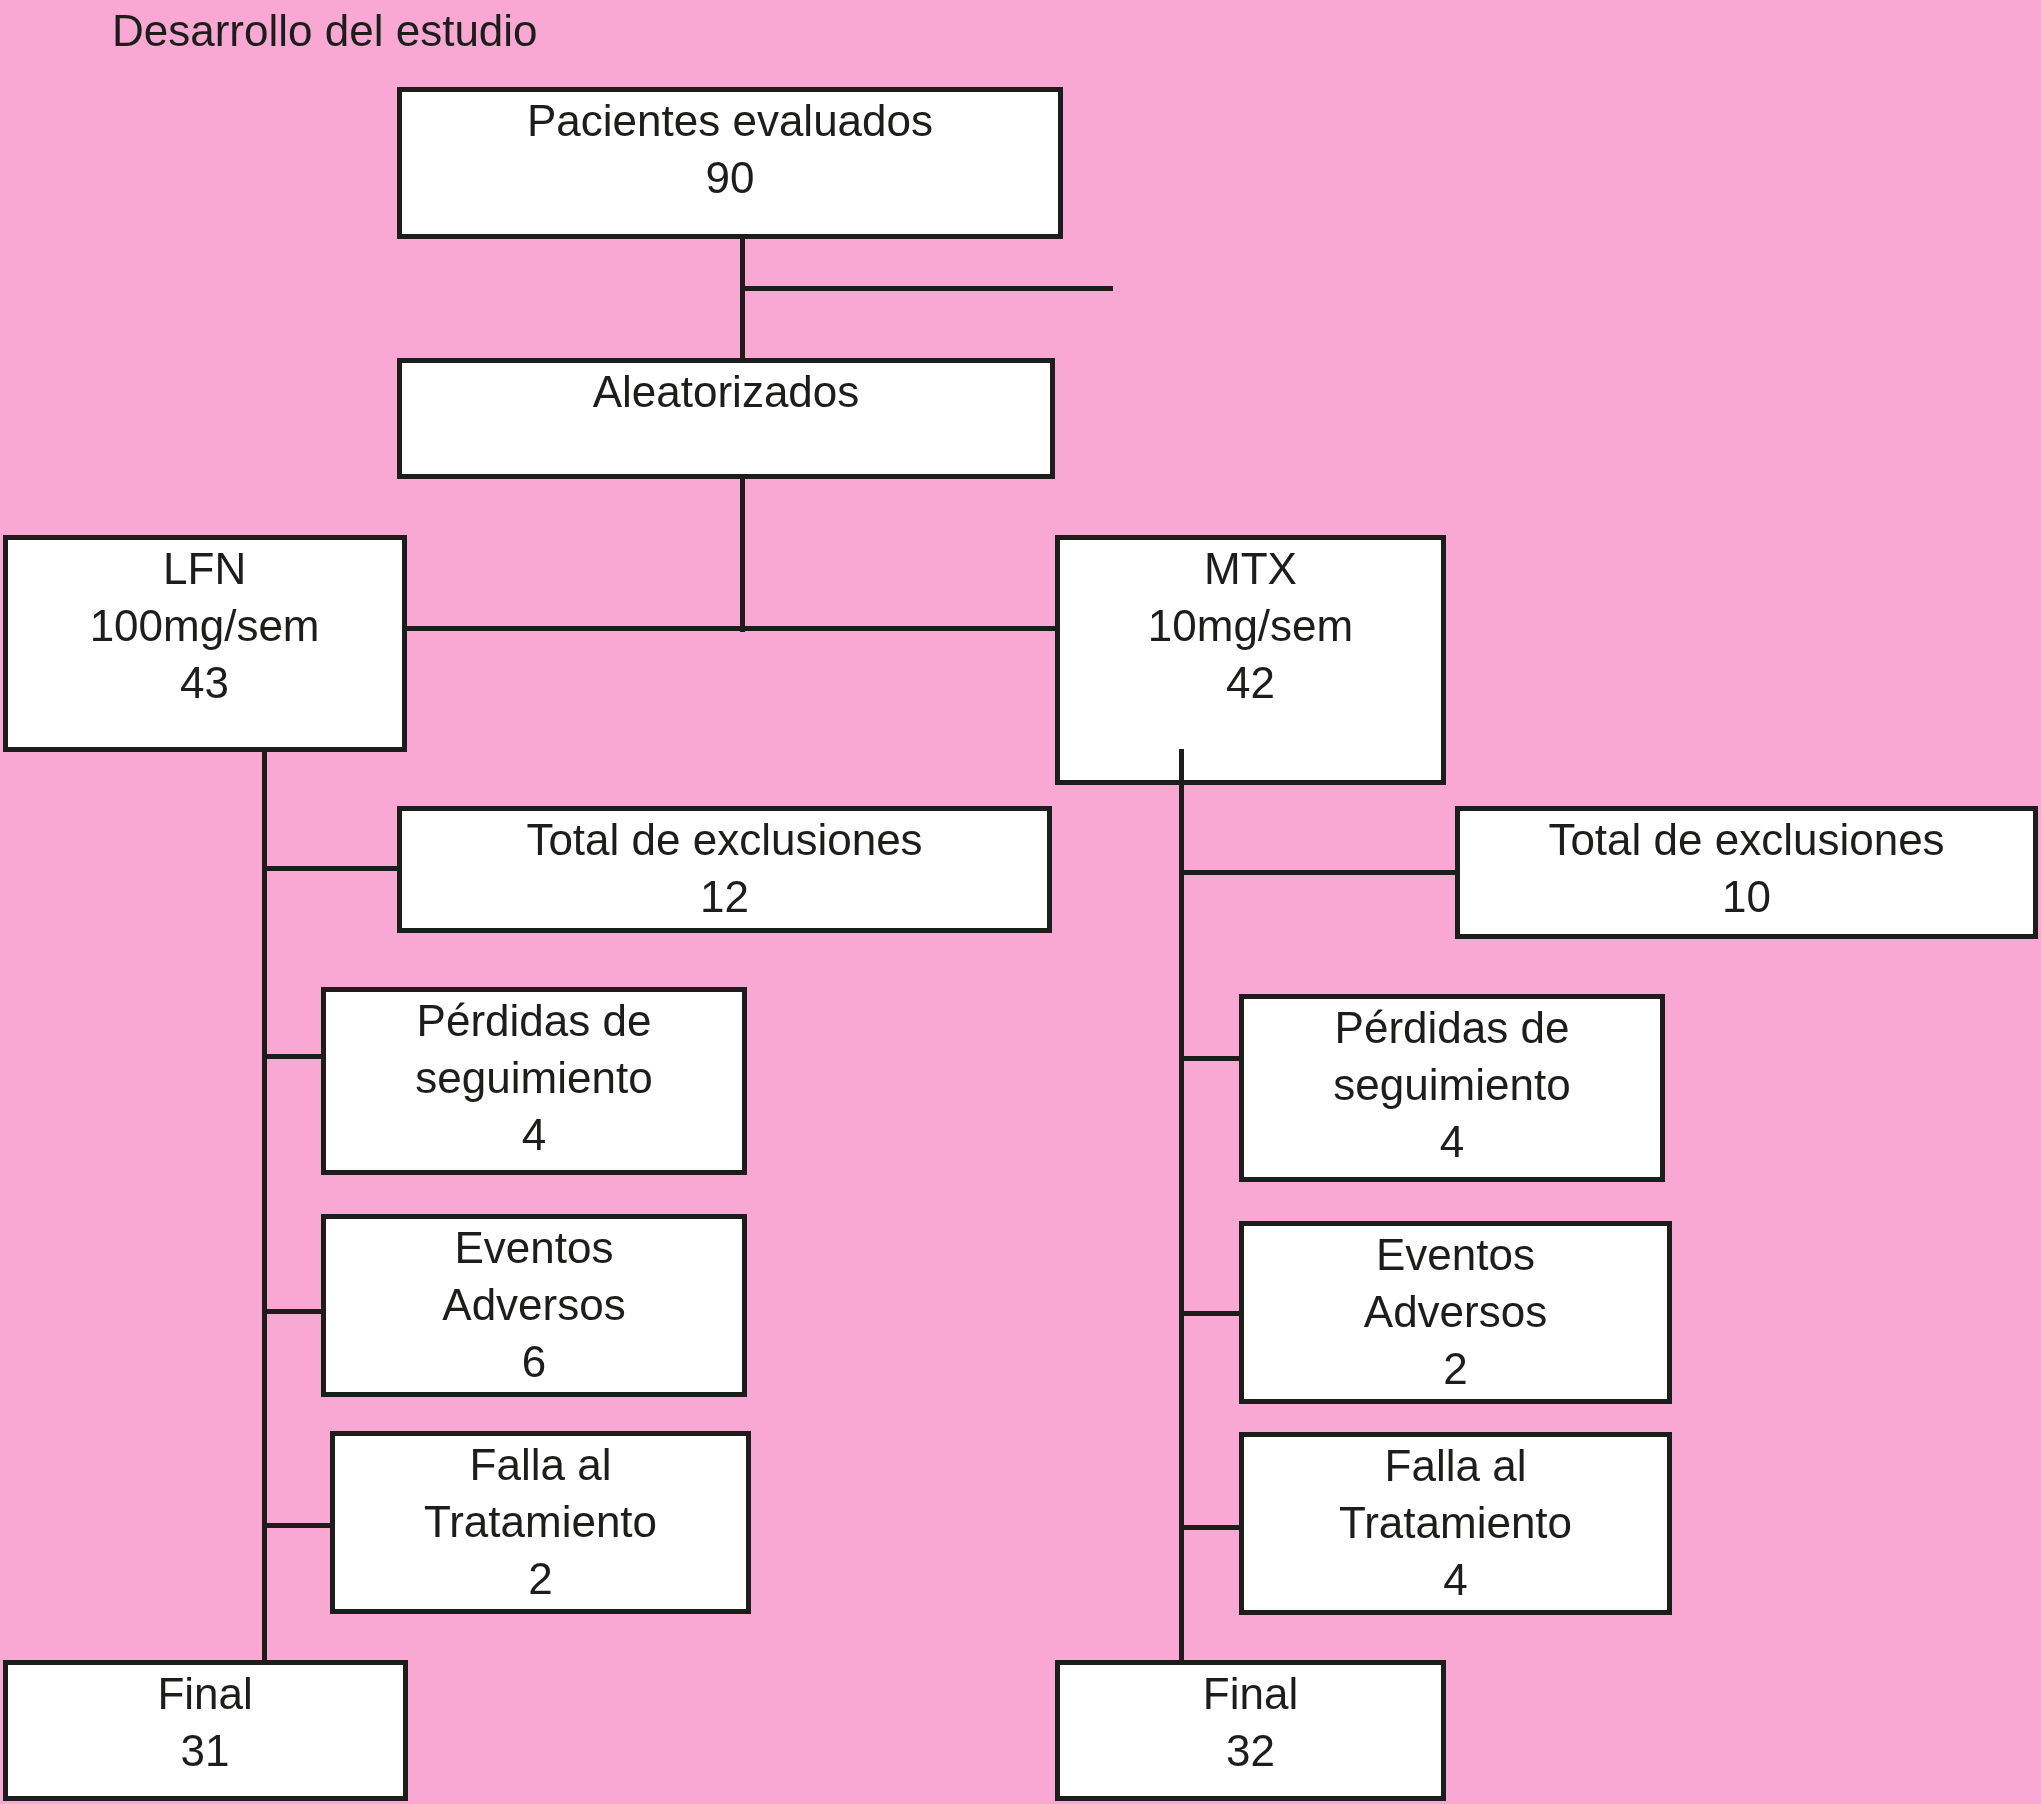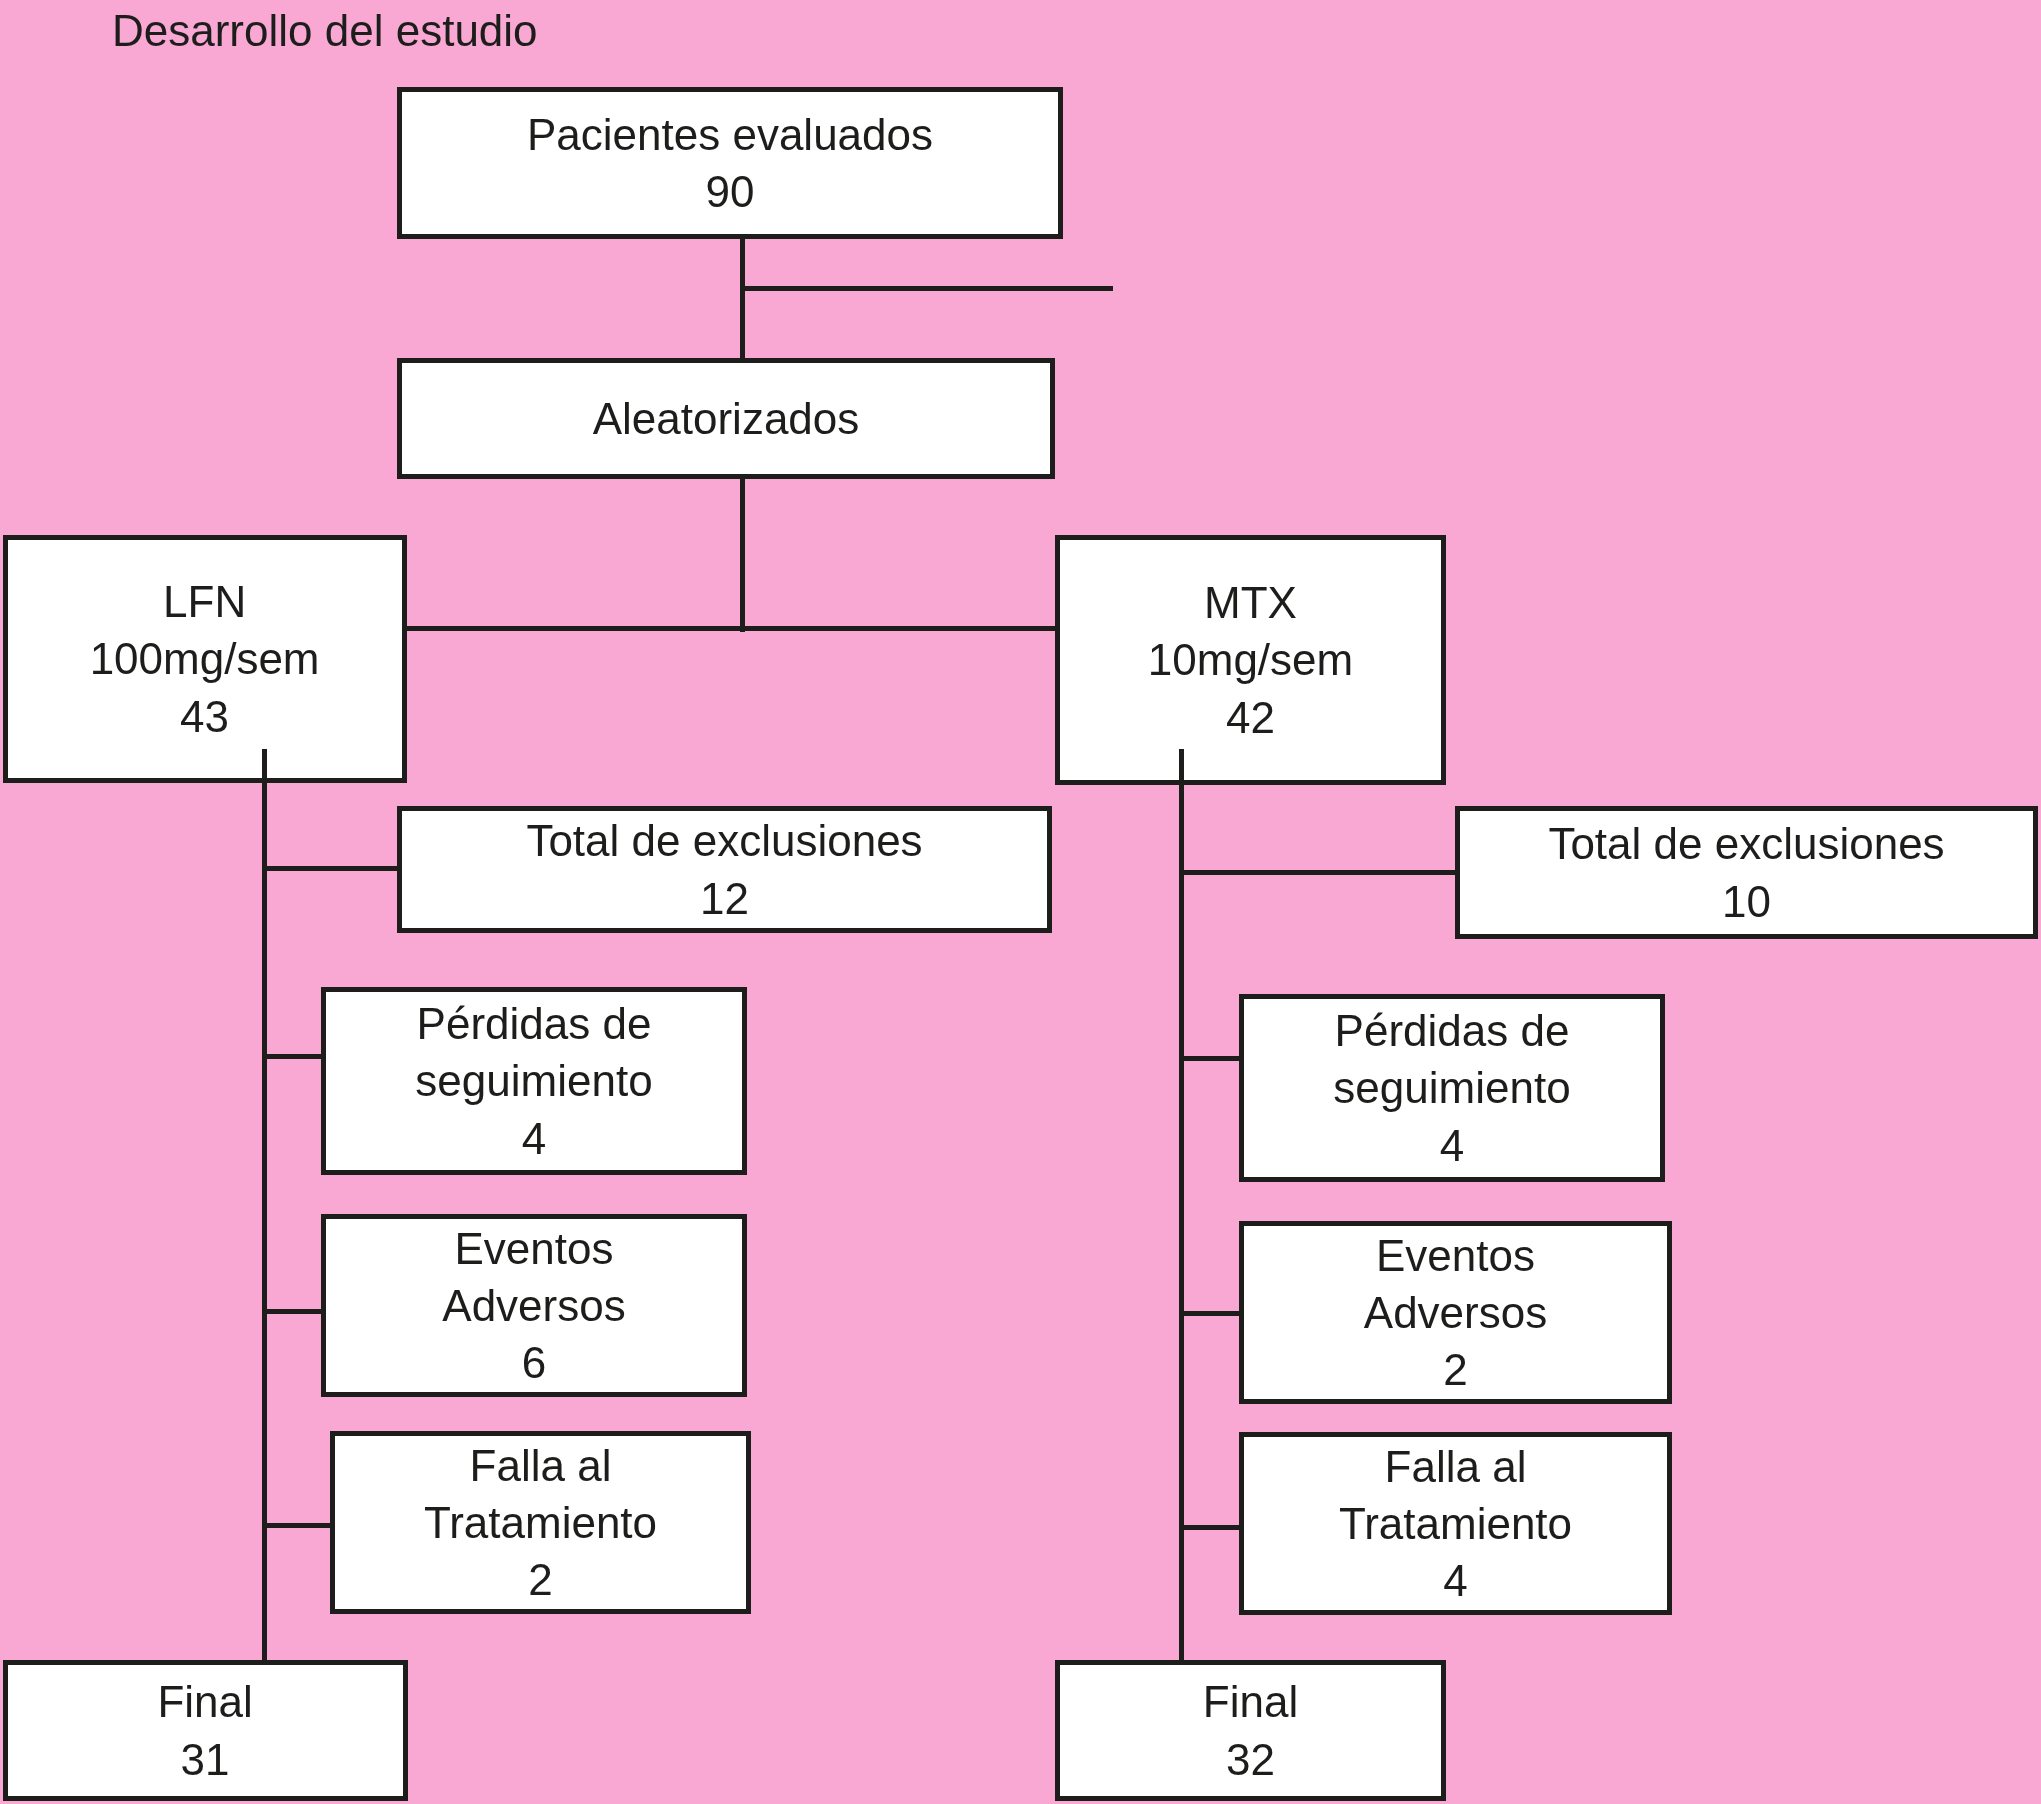--- a/index.html
+++ b/index.html
@@ -28,21 +28,21 @@
     white-space: nowrap;
   }
   .box {
     position: absolute;
     box-sizing: border-box;
     border: 5.2px solid #1d1d1b;
     background: #ffffff;
     display: flex;
     flex-direction: column;
     align-items: center;
-    justify-content: center;
+    justify-content: flex-start;
     text-align: center;
     font-size: 44px;
     line-height: 1.3;
     color: #1d1d1b;
   }
   .box span { display: block; white-space: nowrap; }
   .line-h, .line-v {
     position: absolute;
     background: #1d1d1b;
   }
@@ -59,21 +59,21 @@
   <div class="box" style="left:397px;top:87px;width:666px;height:152px">
     <span>Pacientes evaluados</span>
     <span>90</span>
   </div>
 
 
   <div class="box" style="left:397px;top:358px;width:658px;height:121px">
     <span>Aleatorizados</span>
   </div>
 
-  <div class="box" style="left:2.6px;top:535px;width:404px;height:248px">
+  <div class="box" style="left:2.6px;top:535px;width:404px;height:217px">
     <span>LFN</span>
     <span>100mg/sem</span>
     <span>43</span>
   </div>
 
   <div class="box" style="left:1055px;top:535px;width:391px;height:250px">
     <span>MTX</span>
     <span>10mg/sem</span>
     <span>42</span>
   </div>

